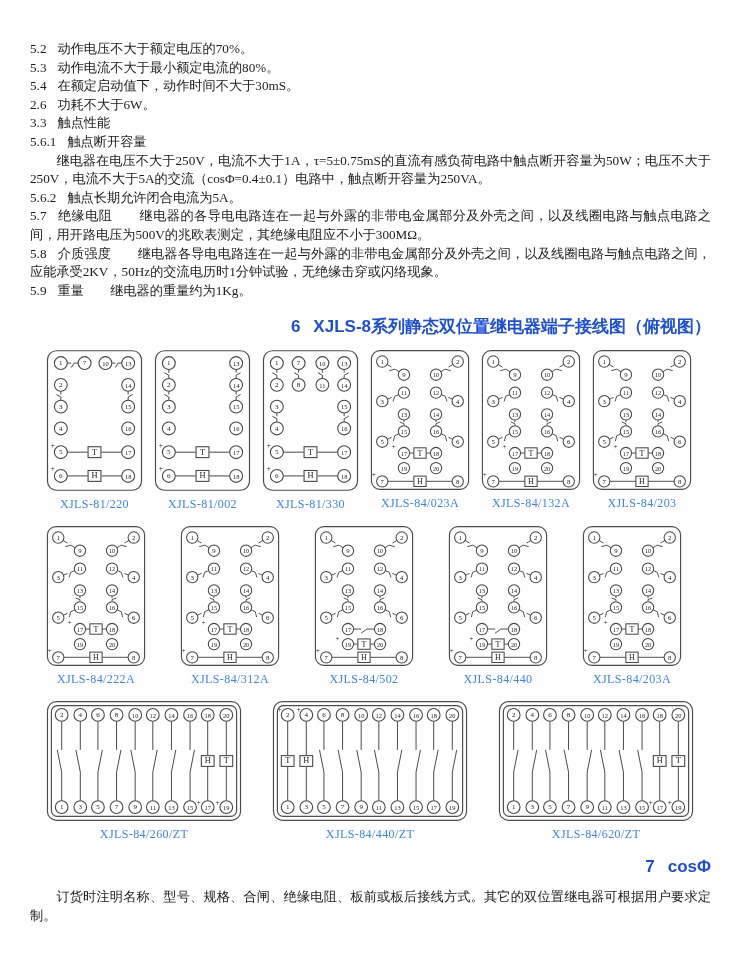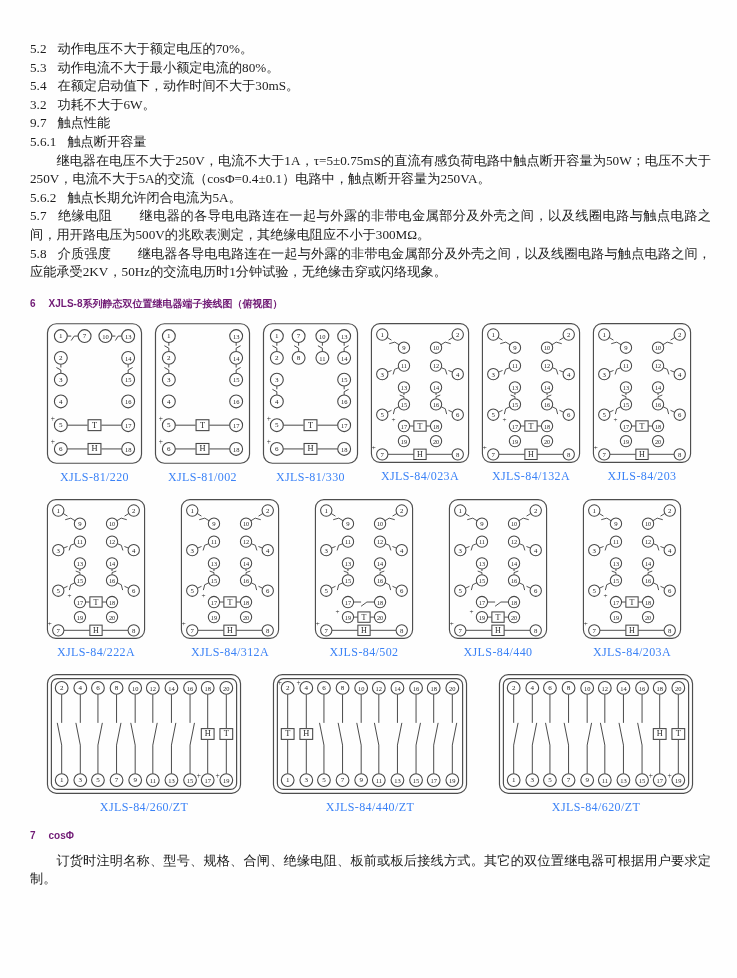--- a/index.html
+++ b/index.html
@@ -6,48 +6,49 @@
   .page{
     position:relative;width:737px;height:978px;margin:0 auto;background:#fefefe;
     font-family:"Liberation Serif","DejaVu Serif",serif;color:#1c1c1c;
     box-sizing:border-box;padding:40px 26px 12px 30px;overflow:hidden;
     box-shadow:0 0 6px rgba(0,0,0,.35);
   }
   .spec{margin:0;font-size:13.2px;line-height:18.6px;text-align:justify;}
   .spec .num{margin-right:11px;white-space:nowrap;}
   .spec.indent{text-indent:2em;}
   .sec{font-family:"Liberation Sans","DejaVu Sans",sans-serif;font-weight:bold;
-       font-size:10px;color:#701a75;margin:15px 0 11px 0;}
+       font-size:17px;color:#1d4ed8;margin:15px 0 11px 0;text-align:right;}
   .sec .num{margin-right:13px;}
   .drow{display:flex;align-items:flex-start;padding-left:16px;margin:0 0 13px 0;}
   .fig{display:flex;flex-direction:column;align-items:center;margin:0;}
   .fig .lbl{font-size:12px;margin-top:5px;letter-spacing:.4px;color:#3b82f6;white-space:nowrap;}
   svg .w{stroke:#474747;stroke-width:1;fill:none;}
   svg .bd{stroke:#4d4d4d;stroke-width:1.2;fill:none;}
   svg .tc{fill:#fff;stroke:#474747;stroke-width:1.1;}
   svg .bx{fill:#fff;stroke:#474747;stroke-width:1.1;}
   svg text{fill:#222;font-family:"Liberation Serif","DejaVu Serif",serif;}
   .body7{margin-top:2px;}
 </style>
 </head>
 <body>
 
 <div class="page">
 
   <div id="spec-list">
       <p class="spec"><span class="num">5.2</span><span>动作电压不大于额定电压的70%。</span></p>
       <p class="spec"><span class="num">5.3</span><span>动作电流不大于最小额定电流的80%。</span></p>
       <p class="spec"><span class="num">5.4</span><span>在额定启动值下，动作时间不大于30mS。</span></p>
-      <p class="spec"><span class="num">3.2</span><span>功耗不大于6W。</span></p>
-      <p class="spec"><span class="num">9.7</span><span>触点性能</span></p>
+      <p class="spec"><span class="num">2.6</span><span>功耗不大于6W。</span></p>
+      <p class="spec"><span class="num">3.3</span><span>触点性能</span></p>
       <p class="spec"><span class="num">5.6.1</span><span>触点断开容量</span></p>
       <p class="spec indent"><span>继电器在电压不大于250V，电流不大于1A，τ=5±0.75mS的直流有感负荷电路中触点断开容量为50W；电压不大于250V，电流不大于5A的交流（cosΦ=0.4±0.1）电路中，触点断开容量为250VA。</span></p>
       <p class="spec"><span class="num">5.6.2</span><span>触点长期允许闭合电流为5A。</span></p>
       <p class="spec"><span class="num">5.7</span><span>绝缘电阻　　继电器的各导电电路连在一起与外露的非带电金属部分及外壳之间，以及线圈电路与触点电路之间，用开路电压为500V的兆欧表测定，其绝缘电阻应不小于300MΩ。</span></p>
       <p class="spec"><span class="num">5.8</span><span>介质强度　　继电器各导电电路连在一起与外露的非带电金属部分及外壳之间，以及线圈电路与触点电路之间，应能承受2KV，50Hz的交流电历时1分钟试验，无绝缘击穿或闪络现象。</span></p>
+      <p class="spec"><span class="num">5.9</span><span>重量　　继电器的重量约为1Kg。</span></p>
     </div>
 
   <h2 class="sec"><span class="num">6</span><span>XJLS-8系列静态双位置继电器端子接线图（俯视图）</span></h2>
 
   <div id="diagram-rows">
       <div class="drow" style="gap: 11px;">
         <figure class="fig">
           <svg viewBox="0 0 98 144" width="97" height="143">
             <rect x="1.5" y="1.5" width="95" height="141" rx="9" class="bd"></rect>
             <line x1="21.5" y1="104" x2="42" y2="104" class="w"></line>

